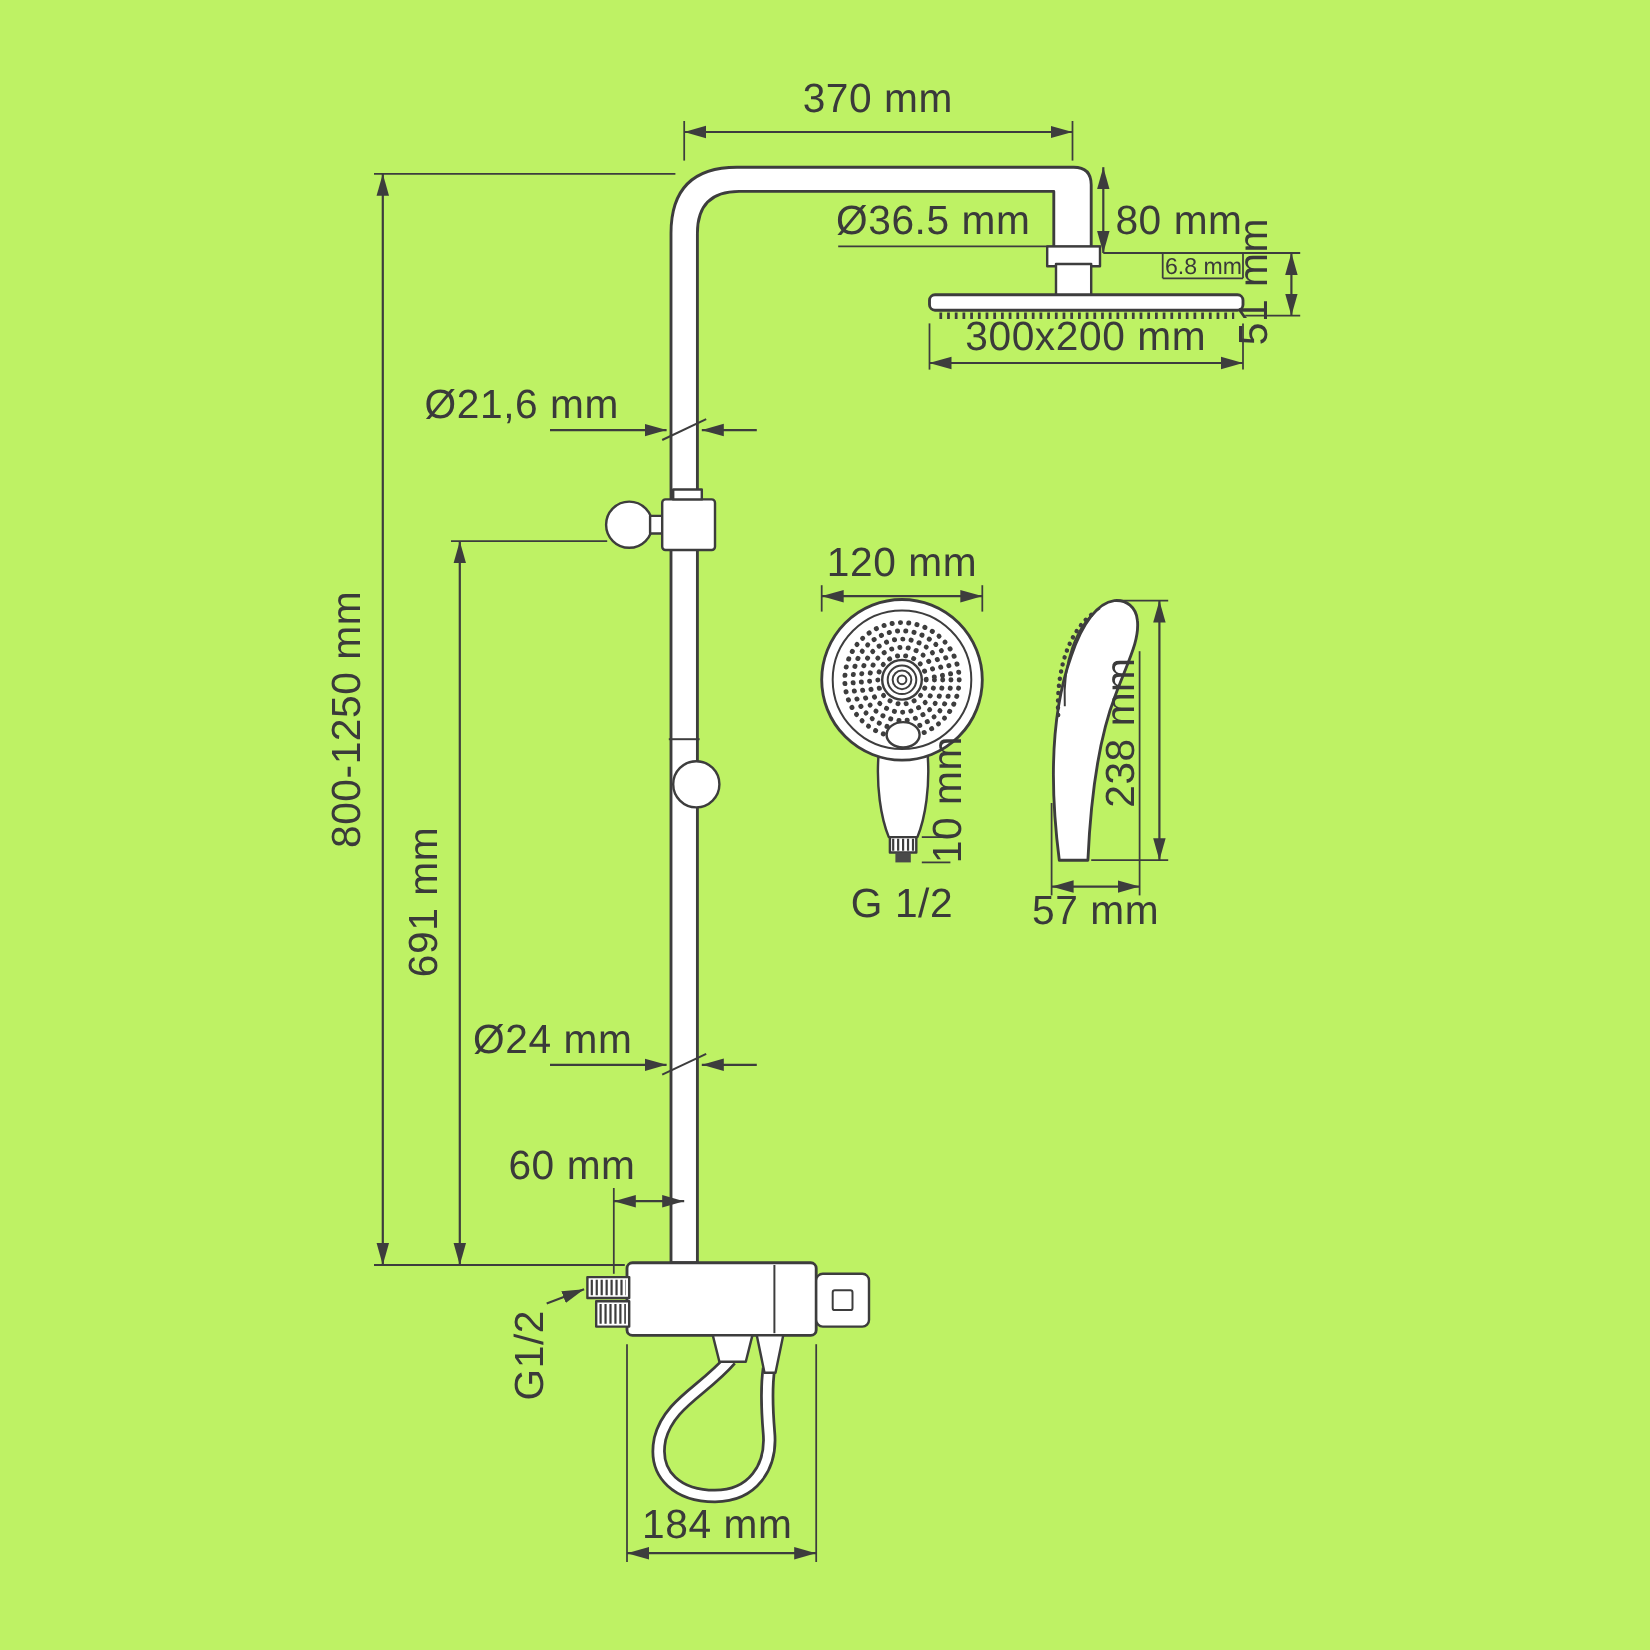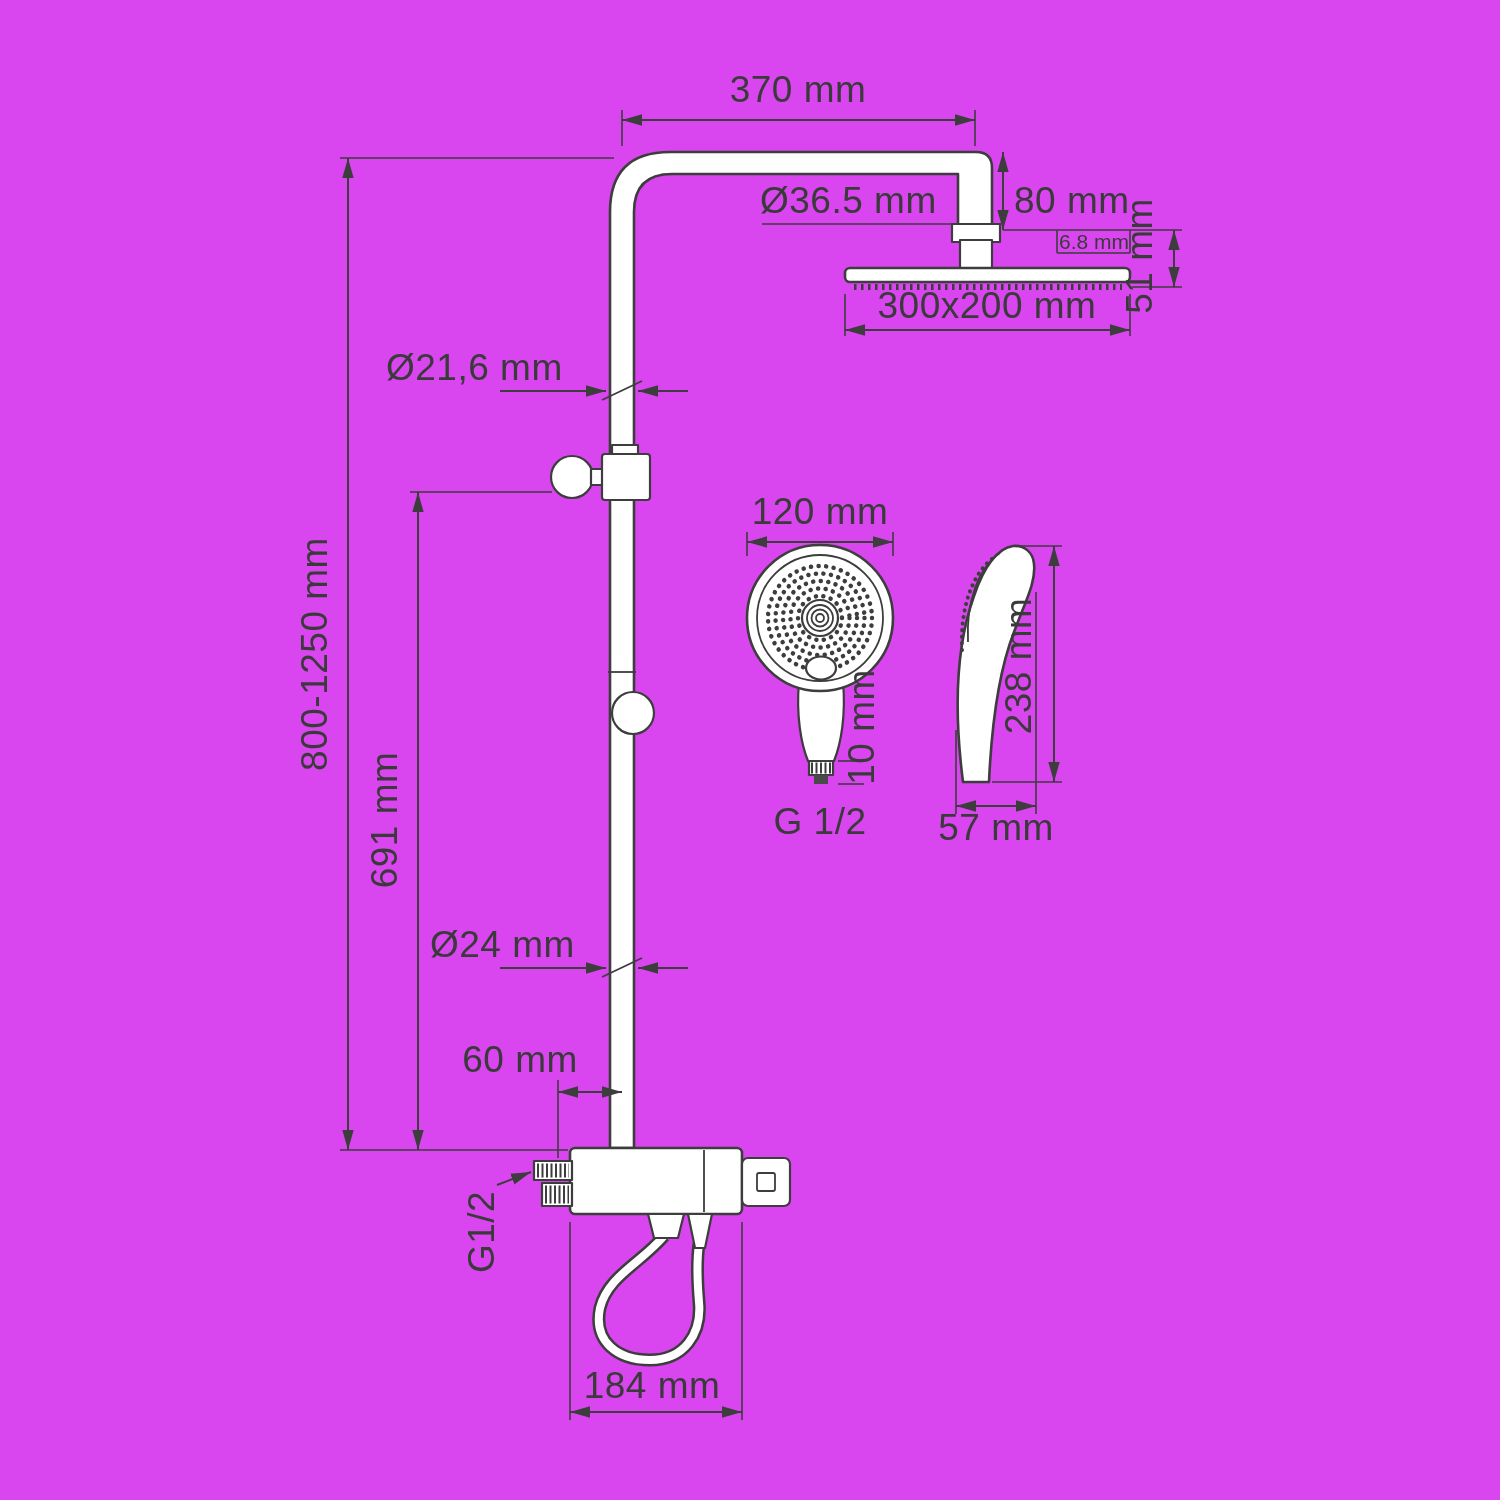--- a/index.html
+++ b/index.html
@@ -1,16 +1,16 @@
 <!DOCTYPE html>
 <html><head>
 <meta charset="utf-8">
 <style>
   html,body{margin:0;padding:0;background:#fff;}
-  #canvas{width:1500px;height:1500px;background:#d946ef;position:relative;}
+  #canvas{width:1500px;height:1500px;background:#bef264;position:relative;}
   svg{display:block;}
   .outline{fill:#fff;stroke:#3d3d3d;stroke-width:2.6;stroke-linejoin:round;}
   .outline2{fill:#fff;stroke:#3d3d3d;stroke-width:2.2;stroke-linejoin:round;}
   .thin{fill:none;stroke:#3d3d3d;stroke-width:1.8;}
   .dim{stroke:#3d3d3d;stroke-width:2;fill:none;}
   .ext{stroke:#3d3d3d;stroke-width:1.6;fill:none;}
   .dots{fill:none;stroke:#3d3d3d;stroke-width:4.5;stroke-dasharray:0.1 7.5;stroke-linecap:round;}
   .noz{fill:none;stroke:#3d3d3d;stroke-width:4;stroke-dasharray:0.1 6.5;stroke-linecap:round;}
   .knurl{stroke:#3d3d3d;stroke-dasharray:2 2.5;fill:none;}
   .teeth{stroke:#3d3d3d;stroke-width:6;stroke-dasharray:2.5 4.5;fill:none;}

